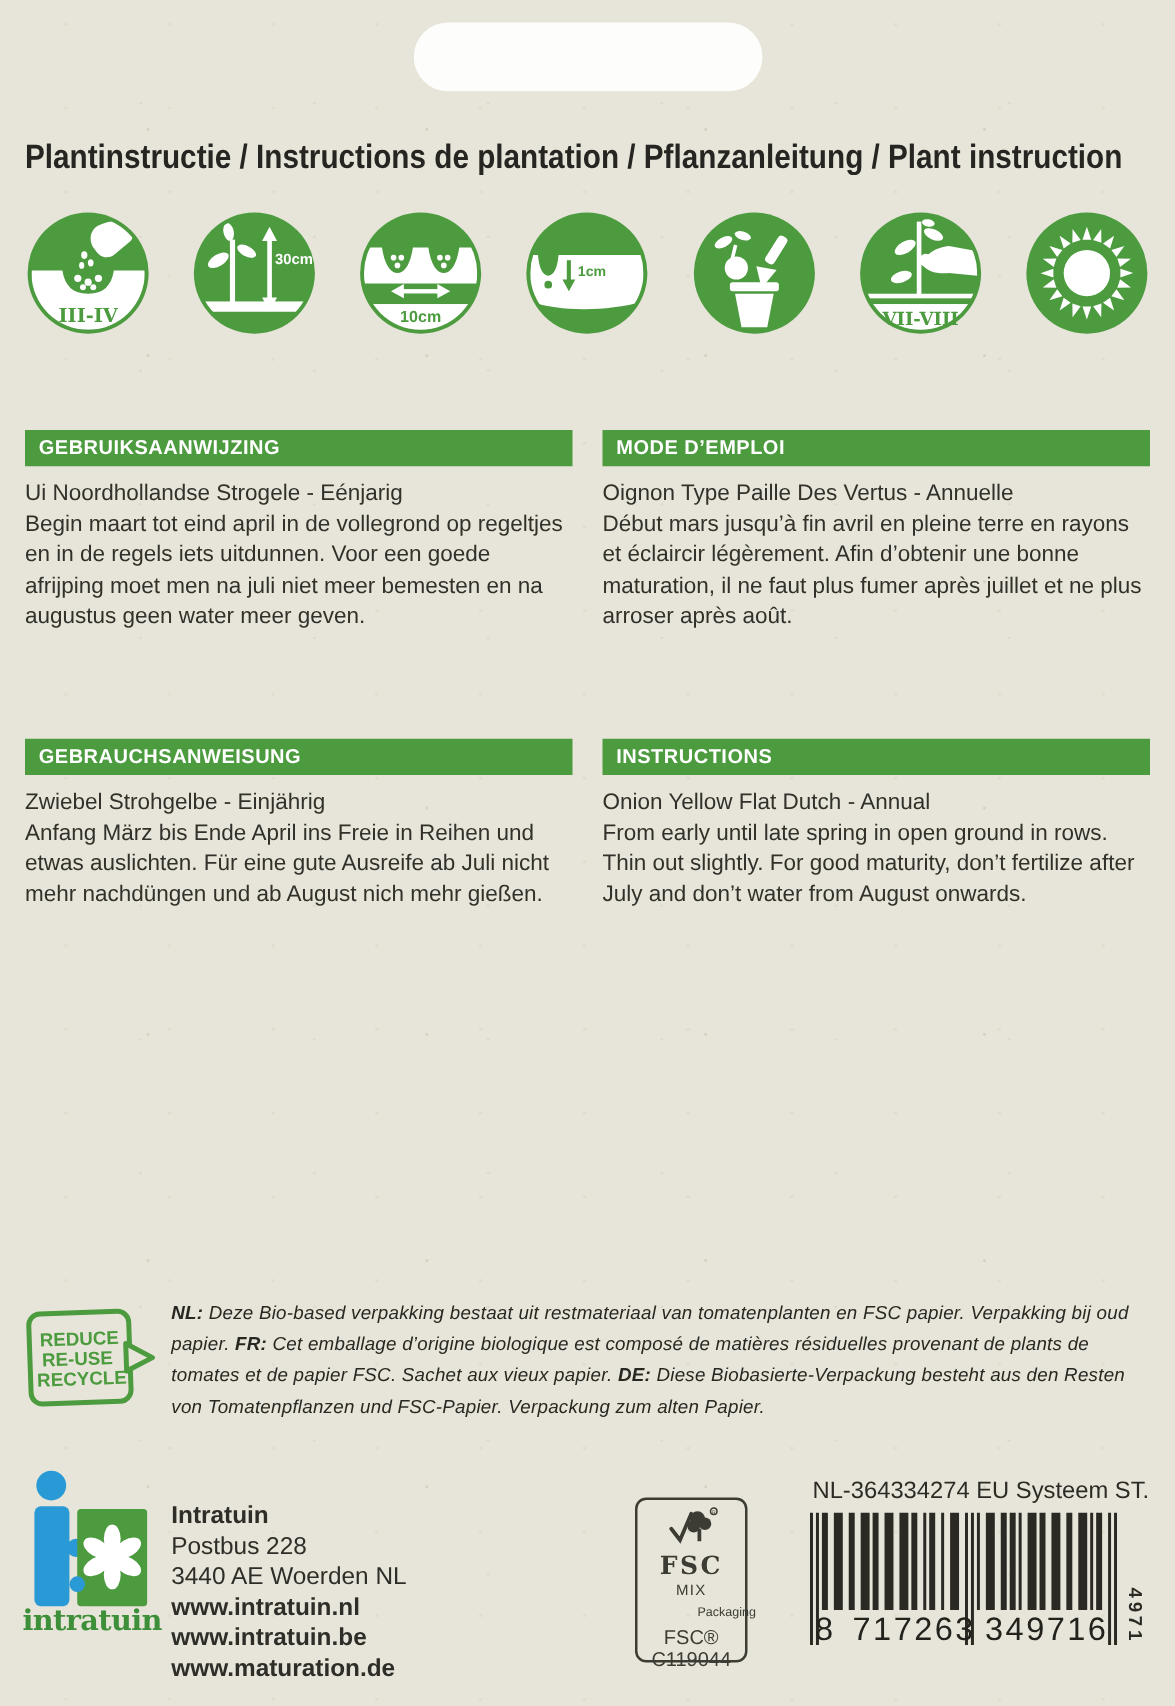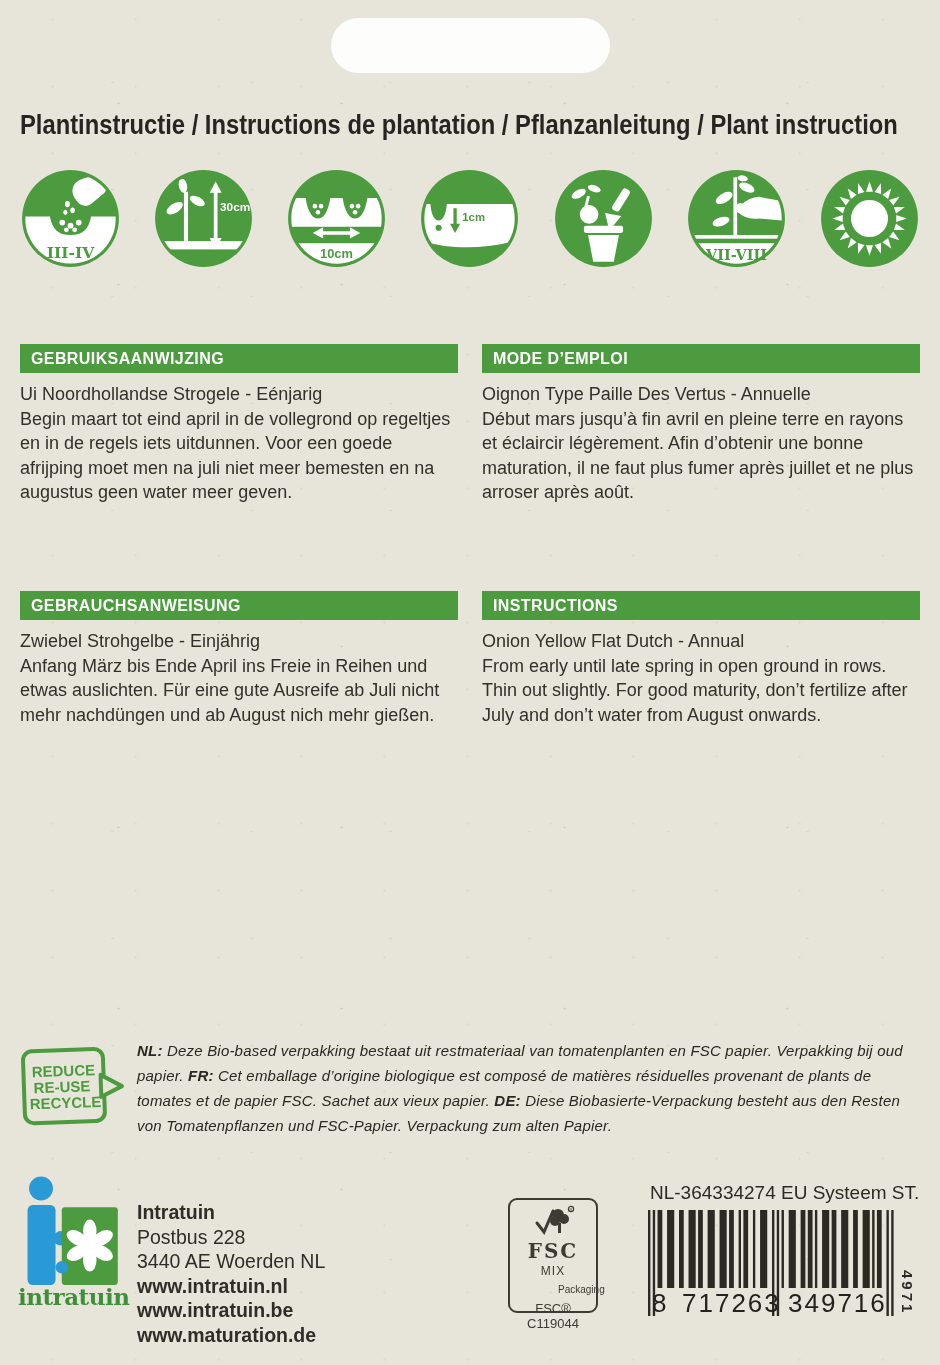--- a/index.html
+++ b/index.html
@@ -56,28 +56,28 @@
   .logo{ position:absolute; left:18px; top:1176px; }
   .wordmark{
     position:absolute; left:18px; top:1283px; width:100px; text-align:center;
     font-family:"DejaVu Serif", serif; font-weight:bold; font-size:23px;
     color:#3e8f39; letter-spacing:-.5px;
   }
   .address{ position:absolute; left:137px; top:1200px; font-size:19.5px; line-height:24.5px; color:#2e2d28; }
   .address .bold{ font-weight:bold; }
 
   .fsc{
-    position:absolute; left:508px; top:1198px; width:90px; height:115px;
+    position:absolute; left:508px; top:1198px; width:90px; height:132px;
     border:2px solid #3c3b34; border-radius:9px; text-align:center; color:#3c3b34;
     padding-top:5px;
   }
   .fsc-name{ font-family:"DejaVu Serif", serif; font-weight:bold; font-size:20px; letter-spacing:2px; line-height:20px; }
   .fsc-mix{ font-size:12px; letter-spacing:1px; margin-top:3px; }
   .fsc-pack{ font-size:10px; margin-top:6px;margin-left:48px; }
-  .fsc-lic{ font-size:13px; margin-top:6px; }
+  .fsc-lic{ font-size:16px; margin-top:6px; }
 
   .bc-system{ position:absolute; left:650px; top:1182px; font-size:19px; color:#2b2a25;text-align:right; }
   .bc-bars{ position:absolute; left:648px; top:1210px; }
   .bc-digits{ position:absolute; left:648px; top:1288px; width:248px; height:32px;
     font-size:26px; color:#23221d; }
   .bc-digits span{ position:absolute; top:0; letter-spacing:2px; }
   .bc-lead{ left:4px; }
   .bc-g1{ left:34px; }
   .bc-g2{ left:140px; }
   .bc-side{

